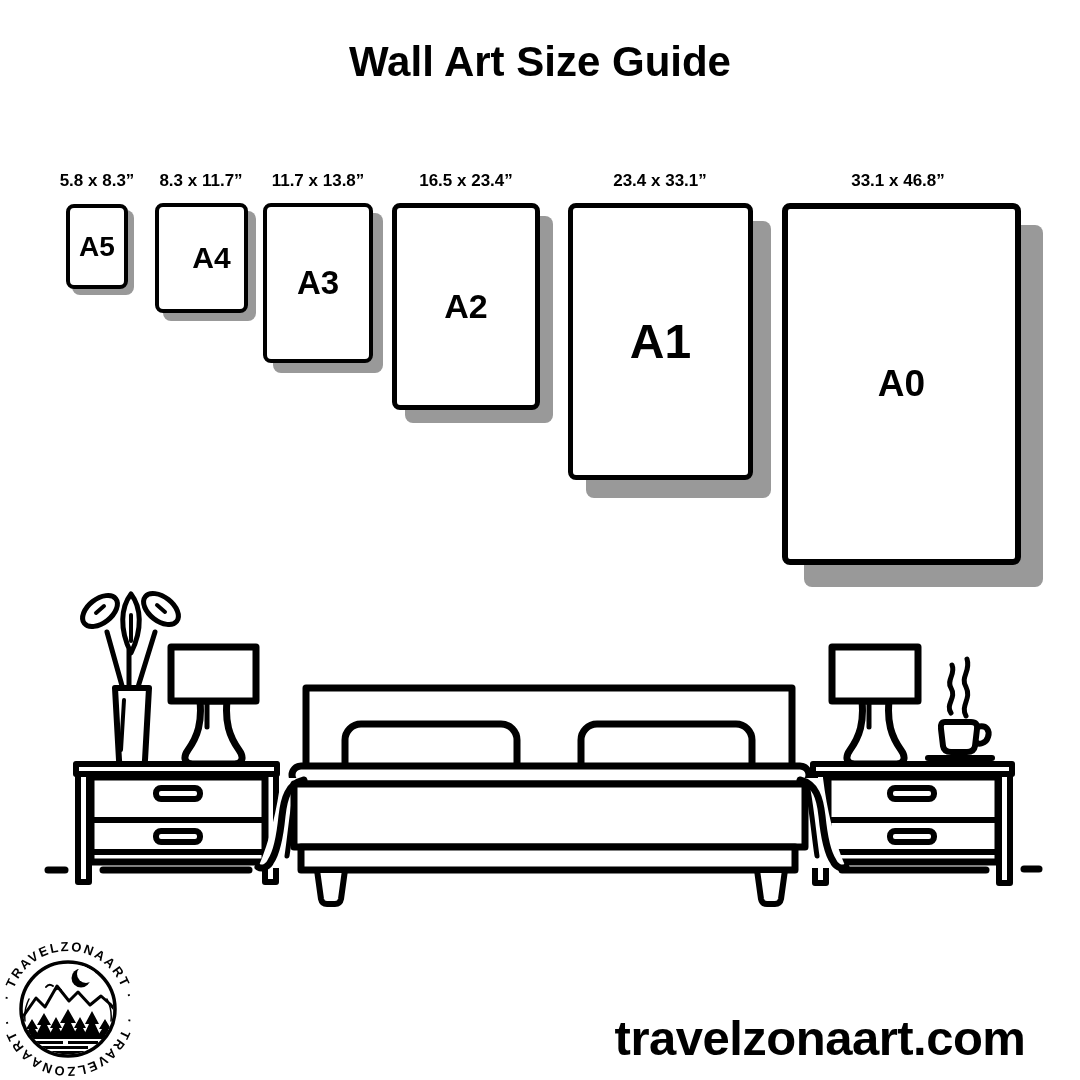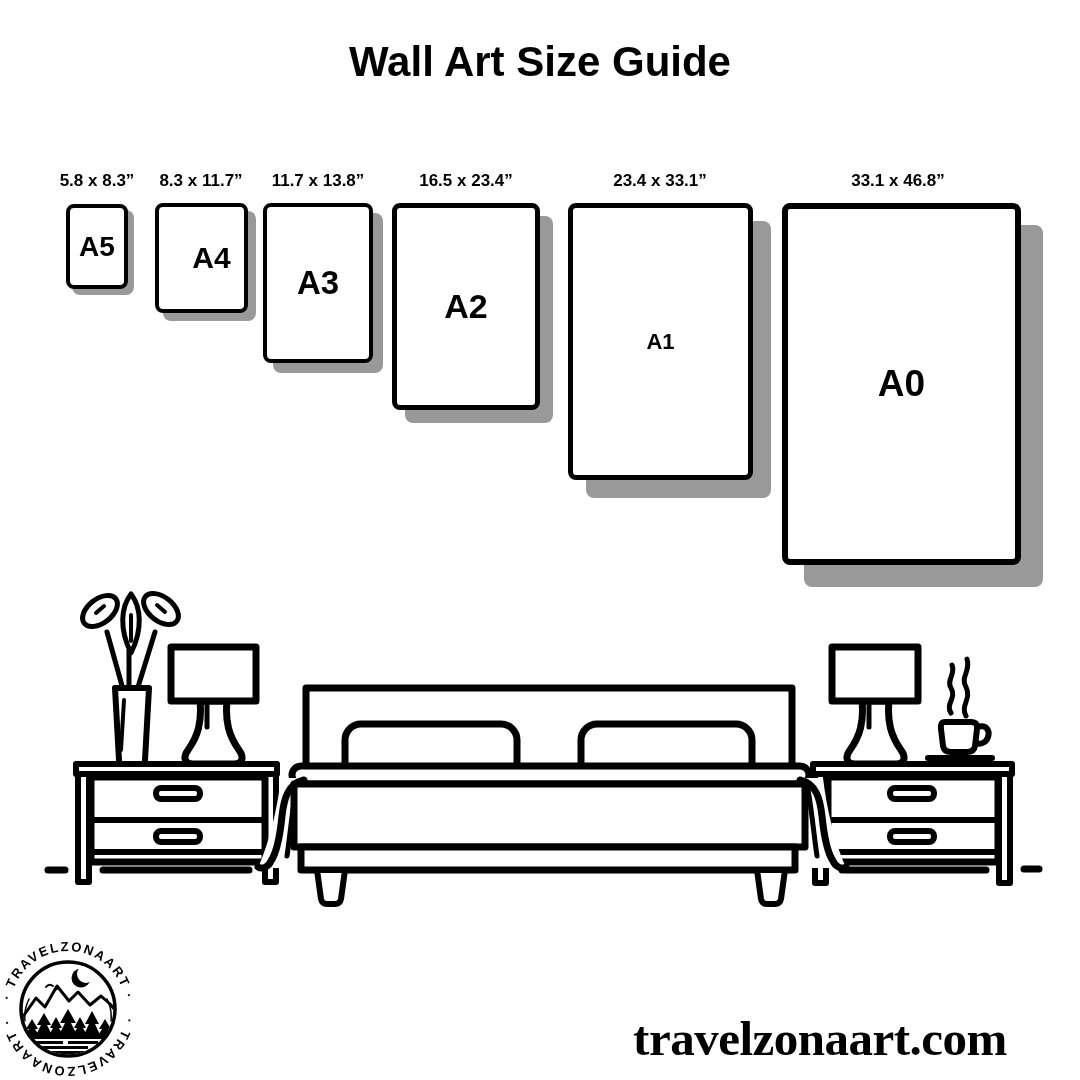--- a/index.html
+++ b/index.html
@@ -26,31 +26,30 @@
 
   .frame {
     position:absolute; background:var(--paper); border:4px solid var(--ink);
     border-radius:8px; display:flex; align-items:center; justify-content:center;
     font-weight:700; color:var(--ink);
   }
   .f-a5 { left:66px;  top:204px; width:62px;  height:85px;  box-shadow:6px 6px 0 var(--shadow);  font-size:28px; }
   .f-a4 { left:155px; top:203px; width:93px;  height:110px; box-shadow:8px 8px 0 var(--shadow);  font-size:30px;padding-left:20px; }
   .f-a3 { left:263px; top:203px; width:110px; height:160px; box-shadow:10px 10px 0 var(--shadow); font-size:33px; }
   .f-a2 { left:392px; top:203px; width:148px; height:207px; border-width:5px; box-shadow:13px 13px 0 var(--shadow); font-size:34px; }
-  .f-a1 { left:568px; top:203px; width:185px; height:277px; border-width:5px; box-shadow:18px 18px 0 var(--shadow); font-size:22px; }
+  .f-a1 { left:568px; top:203px; width:185px; height:277px; border-width:5px; box-shadow:18px 18px 0 var(--shadow); font-size:48px; }
   .f-a0 { left:782px; top:203px; width:239px; height:362px; border-width:6px; box-shadow:22px 22px 0 var(--shadow); font-size:37px; }
 
   .scene { position:absolute; left:0; top:575px; width:1080px; height:340px; }
   .logo  { position:absolute; left:2px; top:941px; width:134px; height:139px; }
 
   .website {
     position:absolute; left:560px; top:1010px; width:520px;
     text-align:center; font-size:49px; font-weight:800; letter-spacing:-0.5px;
     color:var(--ink);
-    font-family:Liberation Serif, serif;
   }
 </style>
 </head>
 <body>
 
 <div id="poster">
 
   <h1 class="title">Wall Art Size Guide</h1>
 
   <div class="dims dims-a5">5.8 x 8.3”</div>

